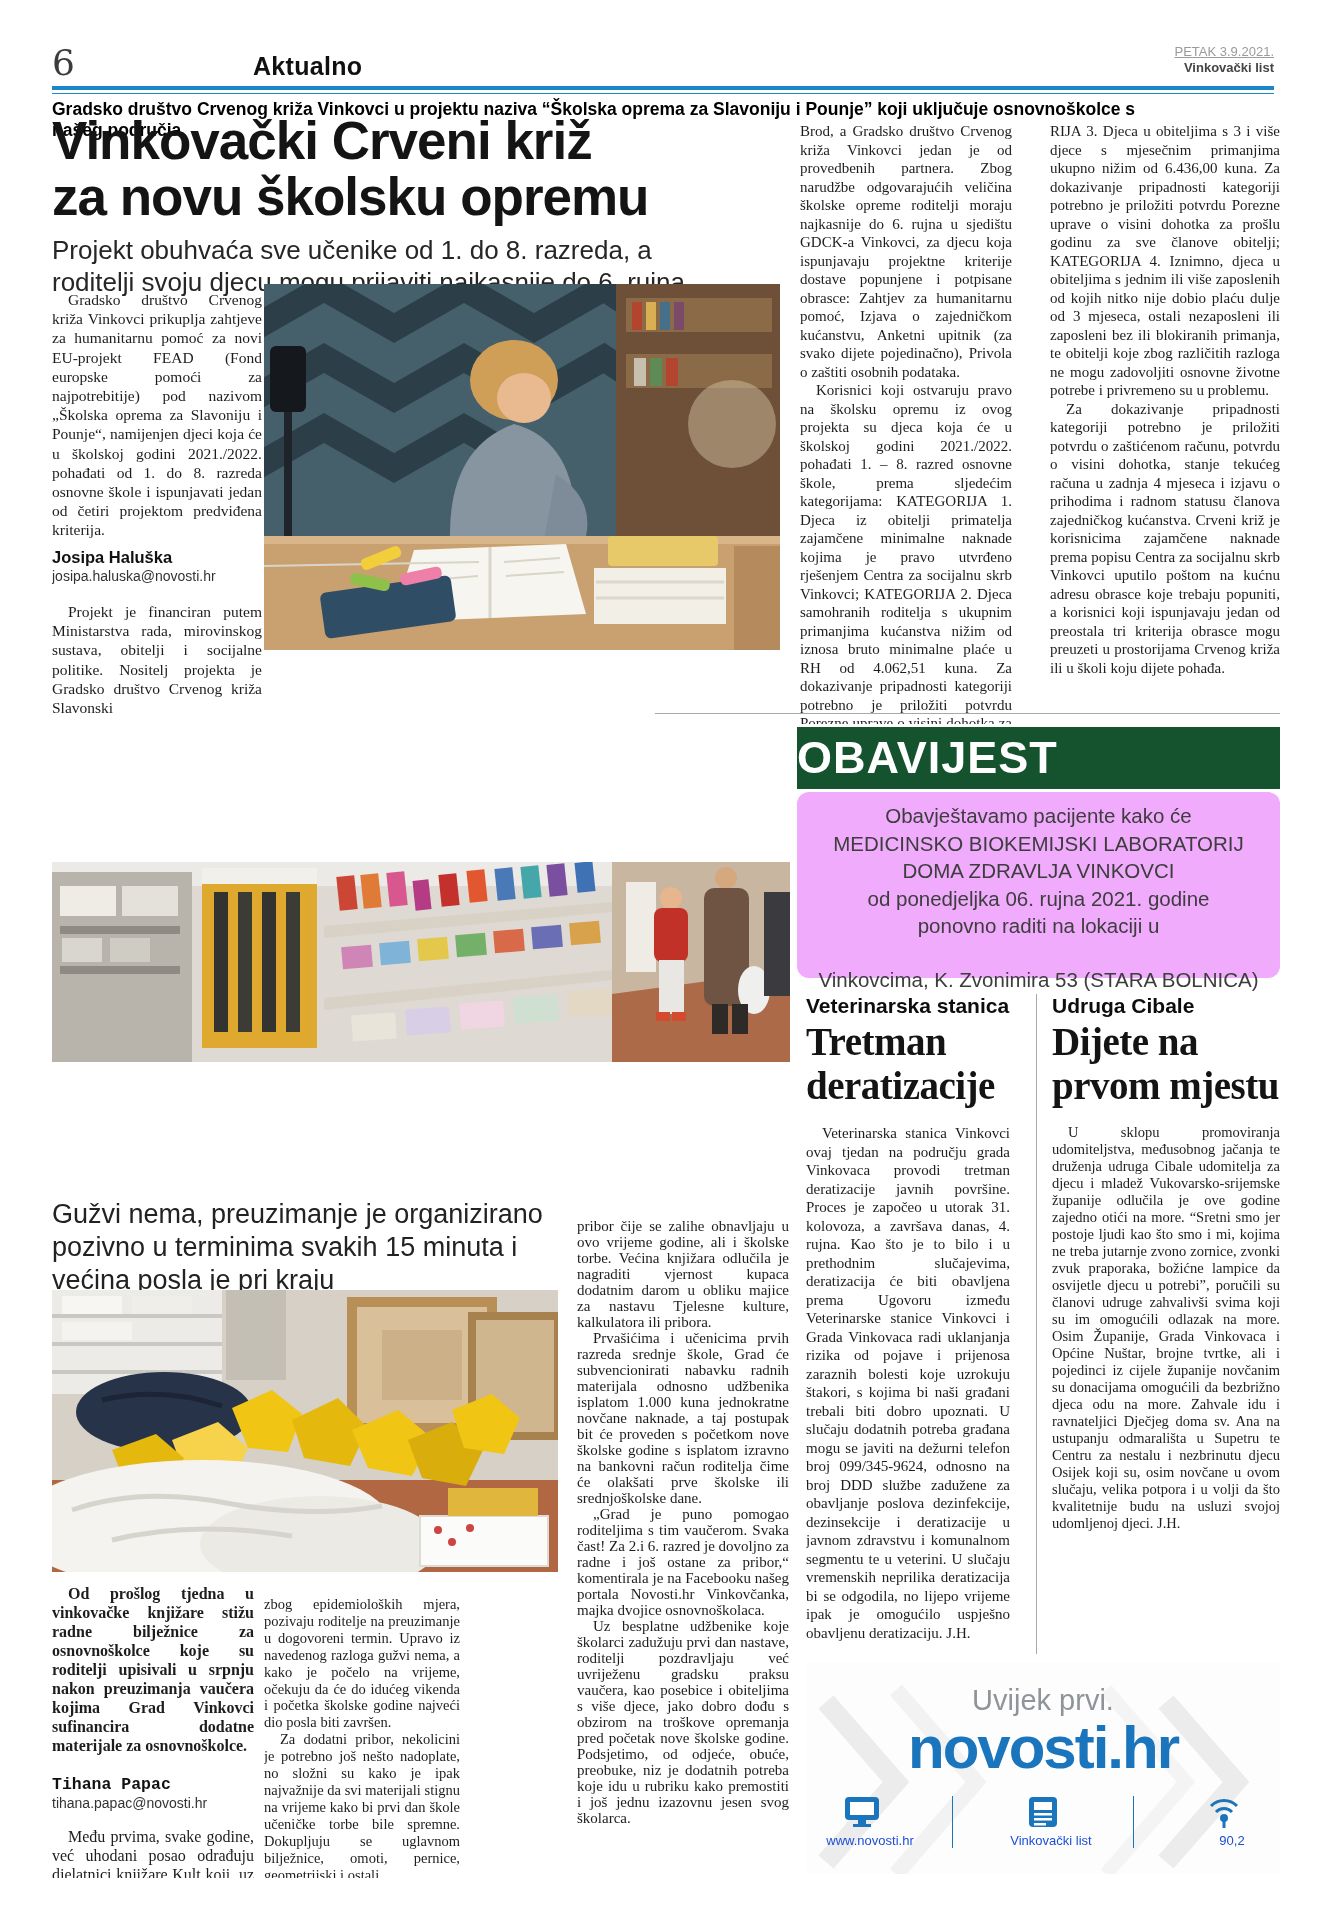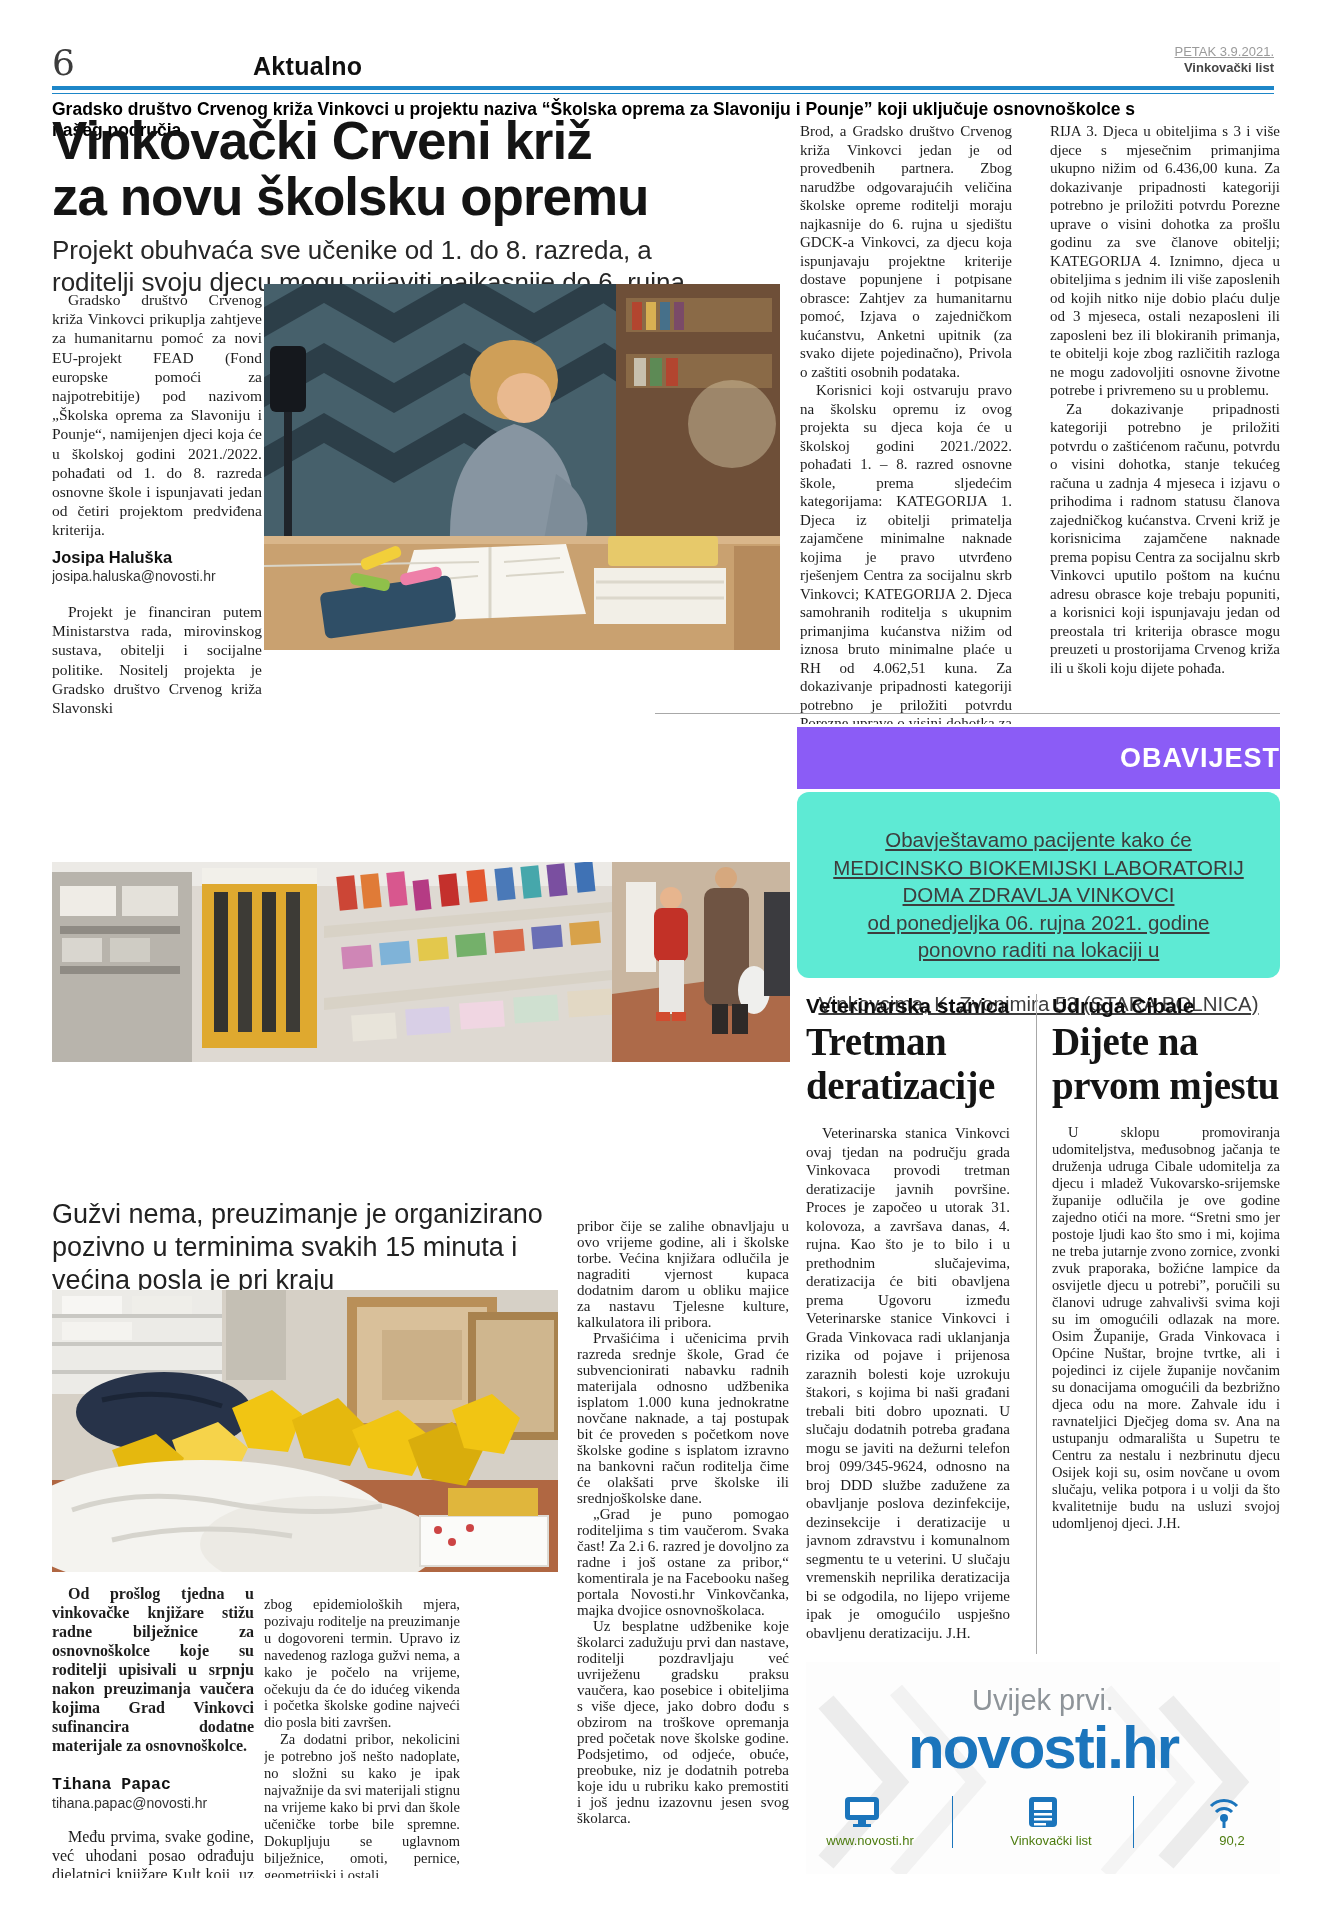--- a/index.html
+++ b/index.html
@@ -27,32 +27,32 @@
   .caption{font-size:17px;font-weight:bold;color:#0b0b0b;}
   
   .body{font-family:"Liberation Serif",serif;text-align:justify;color:#1d1d1d;overflow:hidden;}
   .body p{margin:0;}
   .ind{text-indent:16px;}
   .lead-bold{font-weight:bold;}
   .byline-name{font-family:"Liberation Sans",sans-serif;font-size:16.5px;font-weight:bold;color:#111;}
   .byline-mail{font-family:"Liberation Sans",sans-serif;font-size:14px;color:#333;}
   .rule{background:#a8a8a8;}
   
-  .notice-red{background:#8b5cf6;color:#fff;display:flex;align-items:center;justify-content:flex-end;
-              font-size:27px;font-weight:bold;letter-spacing:1px;}
-  .notice-gray{background:#5eead4;border-radius:12px;text-align:center;color:#3d3d3d;
-               font-size:20.5px;line-height:27.5px;padding-top:34px;box-sizing:border-box;text-decoration:underline;}
+  .notice-red{background:#14532d;color:#fff;display:flex;align-items:center;justify-content:flex-start;
+              font-size:45px;font-weight:bold;letter-spacing:1px;}
+  .notice-gray{background:#f0abfc;border-radius:12px;text-align:center;color:#3d3d3d;
+               font-size:20.5px;line-height:27.5px;padding-top:10px;box-sizing:border-box;}
   .notice-last{margin-top:26px;}
   
   .ad{overflow:hidden;background:#fdfdfd;}
   .ad-tag{font-size:29px;color:#8e9499;text-align:center;}
   .ad-brand{font-size:60px;font-weight:bold;color:#1b75bc;letter-spacing:-2px;text-align:center;line-height:1;}
   .ad-row{display:flex;justify-content:center;align-items:center;gap:34px;}
   .ad-item{display:flex;flex-direction:column;align-items:center;width:120px;}
-  .ad-label{font-size:13px;color:#4d7c0f;margin-top:5px;white-space:nowrap;margin-left:16px;}
+  .ad-label{font-size:13px;color:#1d4ed8;margin-top:5px;white-space:nowrap;margin-left:16px;}
   .ad-sep{width:1px;height:52px;background:#1b75bc;}
   .photo{display:block;}
 </style>
 </head>
 <body>
 
 <div class="page">
 
   <div class="abs pgnum" style="left:52px;top:42px;">6</div>
   <div class="abs section" style="left:253px;top:52px;">Aktualno</div>

